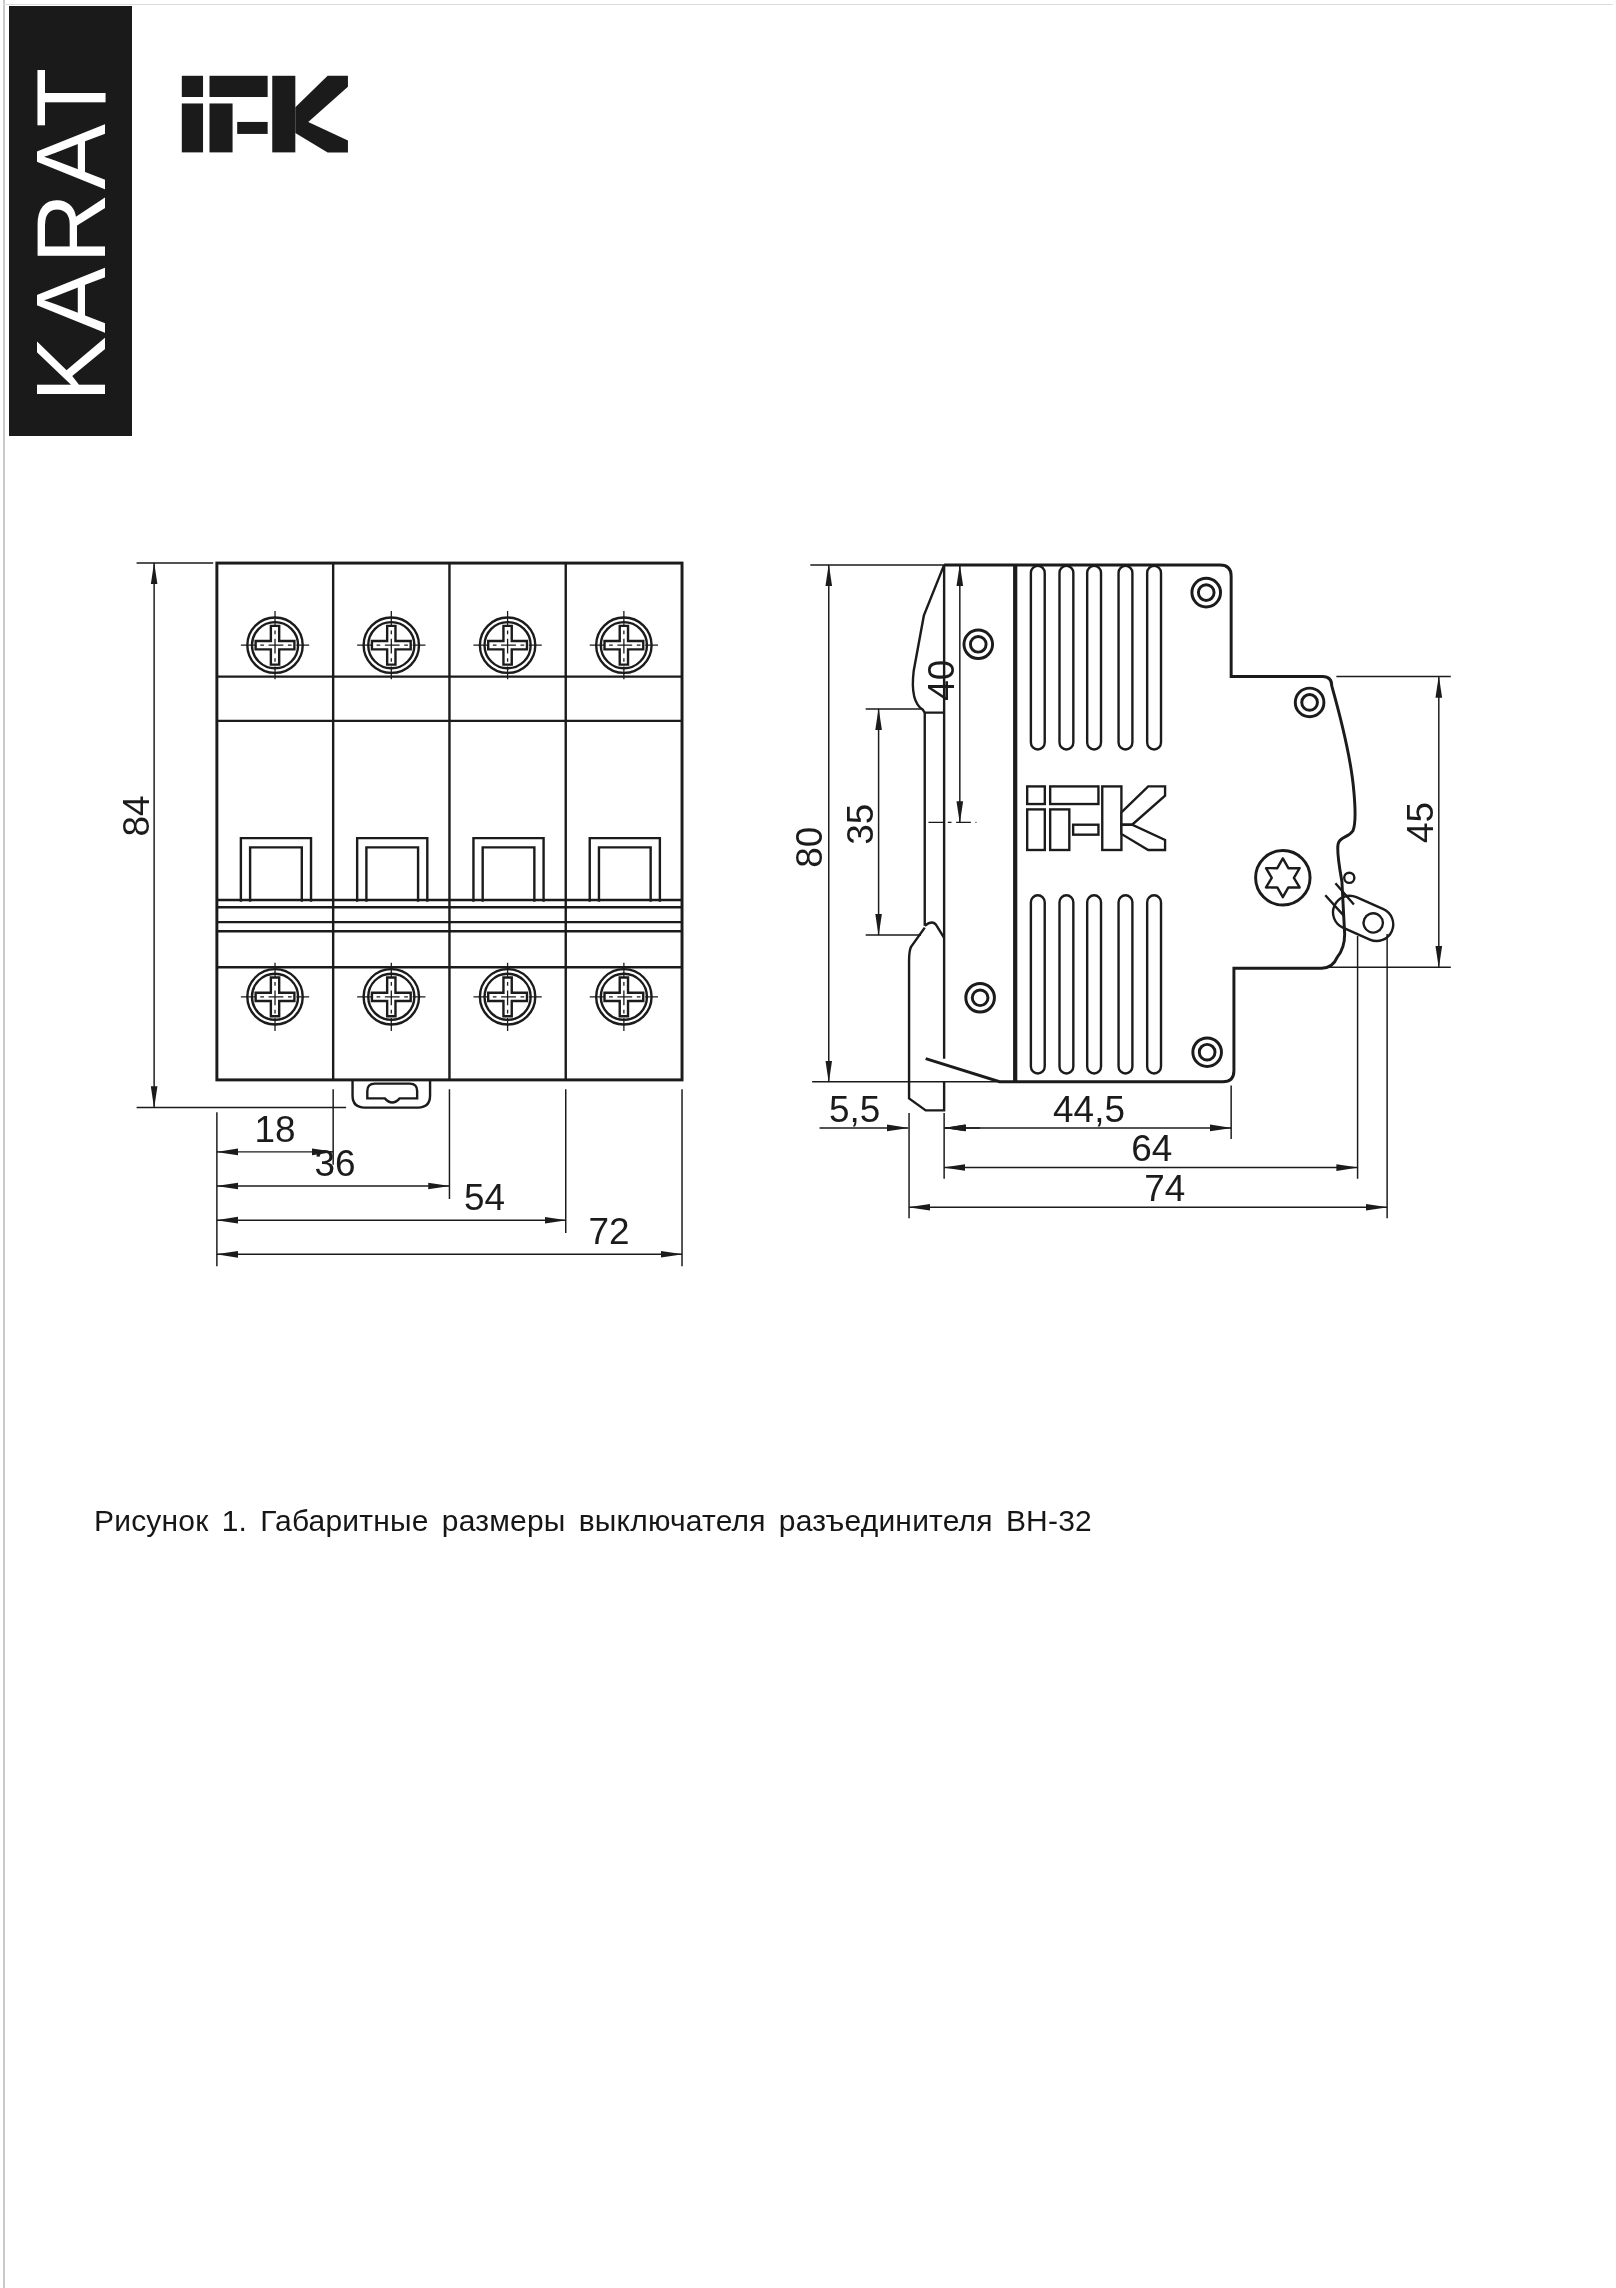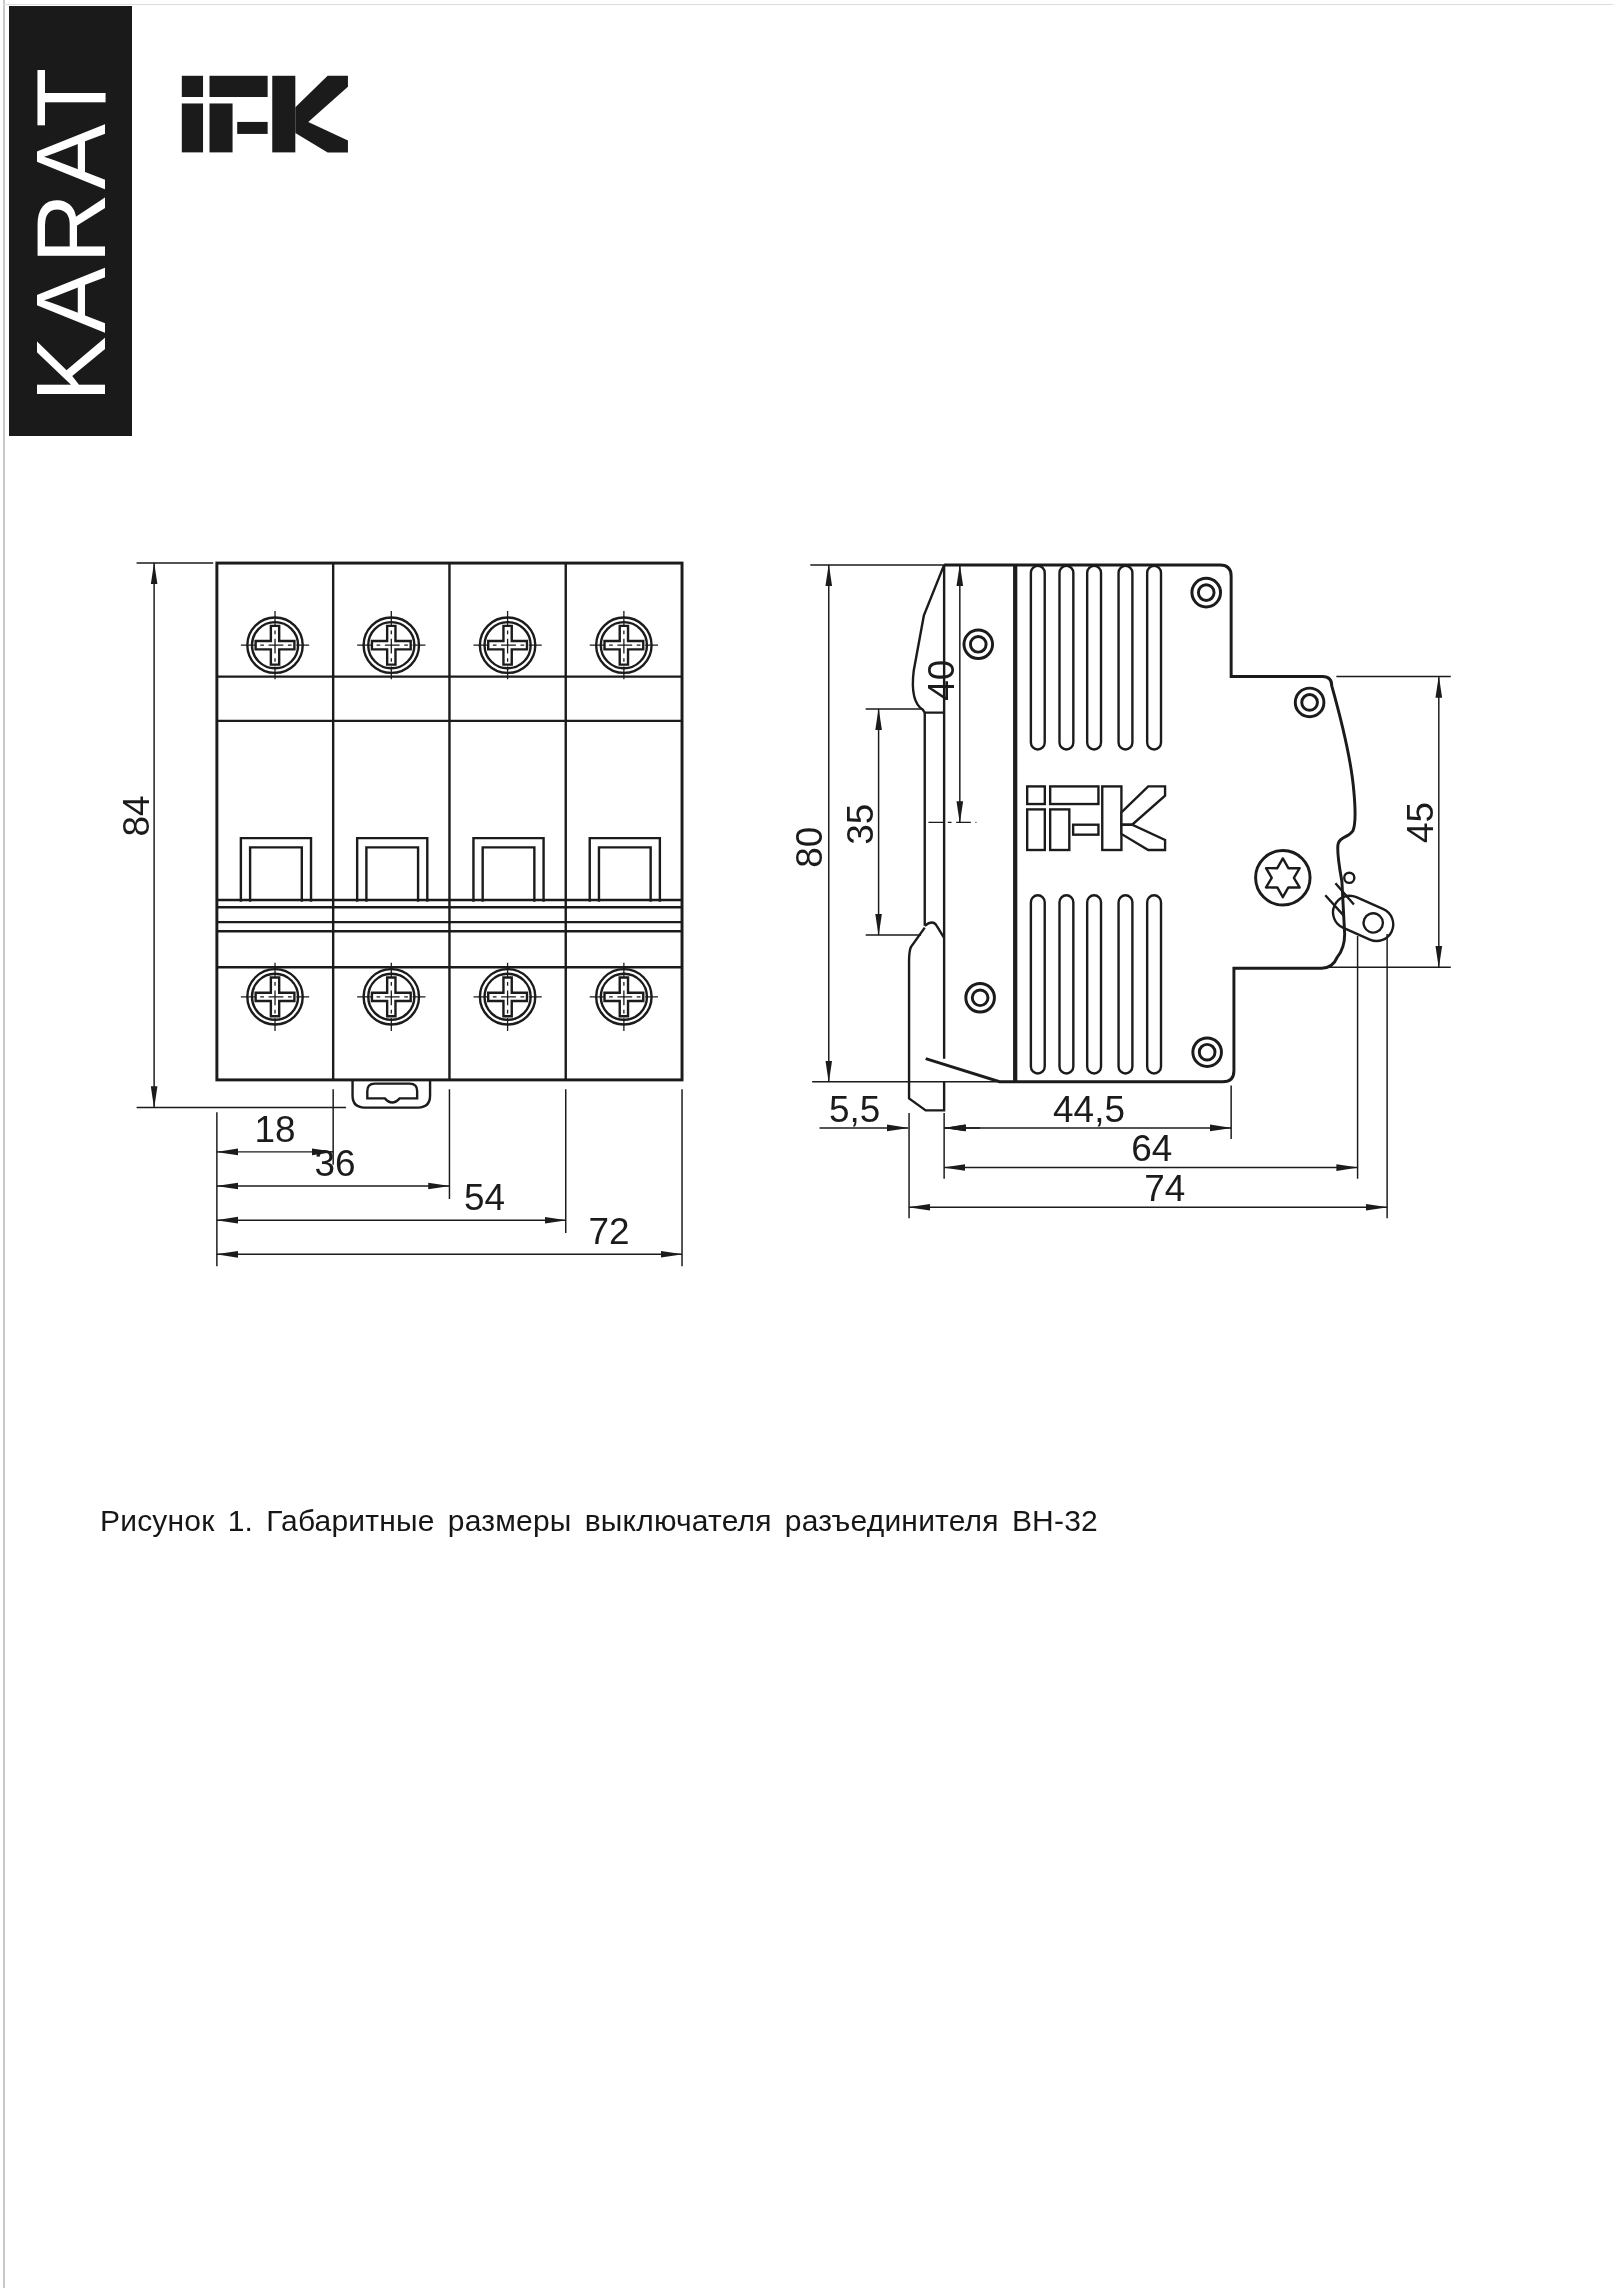--- a/index.html
+++ b/index.html
@@ -12,21 +12,21 @@
   .brand-banner{
     position:absolute;left:9.2px;top:5.5px;width:123px;height:430px;background:#1a1a1a;
   }
   .brand-text{
     position:absolute;left:50%;top:53%;
     transform:translate(-50%,-50%) rotate(-90deg);
     color:#ffffff;font-size:98px;font-weight:400;letter-spacing:3.7px;white-space:nowrap;
   }
   .drawing-svg{position:absolute;left:0;top:0;width:1616px;height:2289px;}
   .caption{
-    position:absolute;left:100px;top:1504px;width:1108px;
+    position:absolute;left:94px;top:1504px;width:1108px;
     font-size:30px;color:#161616;word-spacing:4.6px;letter-spacing:0.2px;
   }
   .o2{fill:none;stroke:#1b1b1b;stroke-width:2.6px;}
   .o3{fill:none;stroke:#1b1b1b;stroke-width:3.2px;}
   .o4{fill:none;stroke:#1b1b1b;stroke-width:4.6px;}
   .thin{fill:none;stroke:#1b1b1b;stroke-width:1.6px;}
   .dim{fill:none;stroke:#1b1b1b;stroke-width:1.6px;marker-start:url(#arr);marker-end:url(#arr);}
   .dimend{fill:none;stroke:#1b1b1b;stroke-width:1.6px;marker-end:url(#arr);}
   .dashdot{fill:none;stroke:#1b1b1b;stroke-width:1.4px;stroke-dasharray:16 5 4 5;}
   .dimtxt{fill:#1b1b1b;font-family:"Liberation Sans",sans-serif;font-size:40px;text-anchor:middle;}

